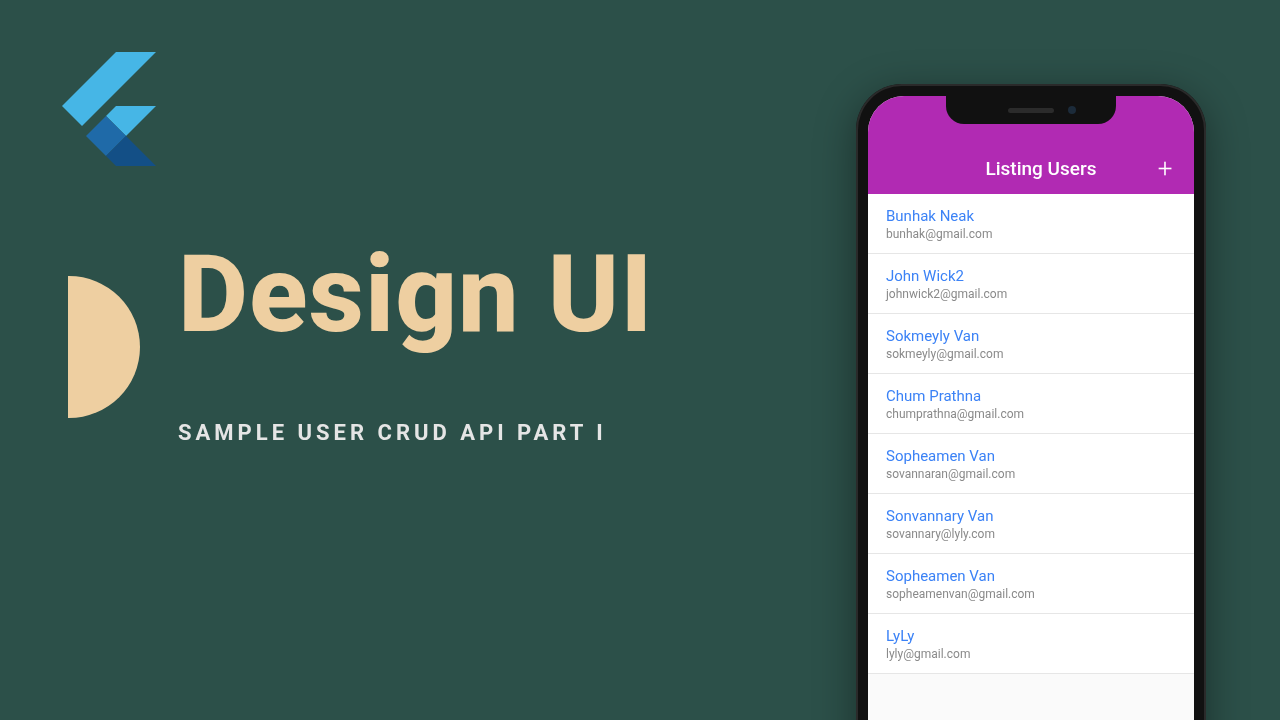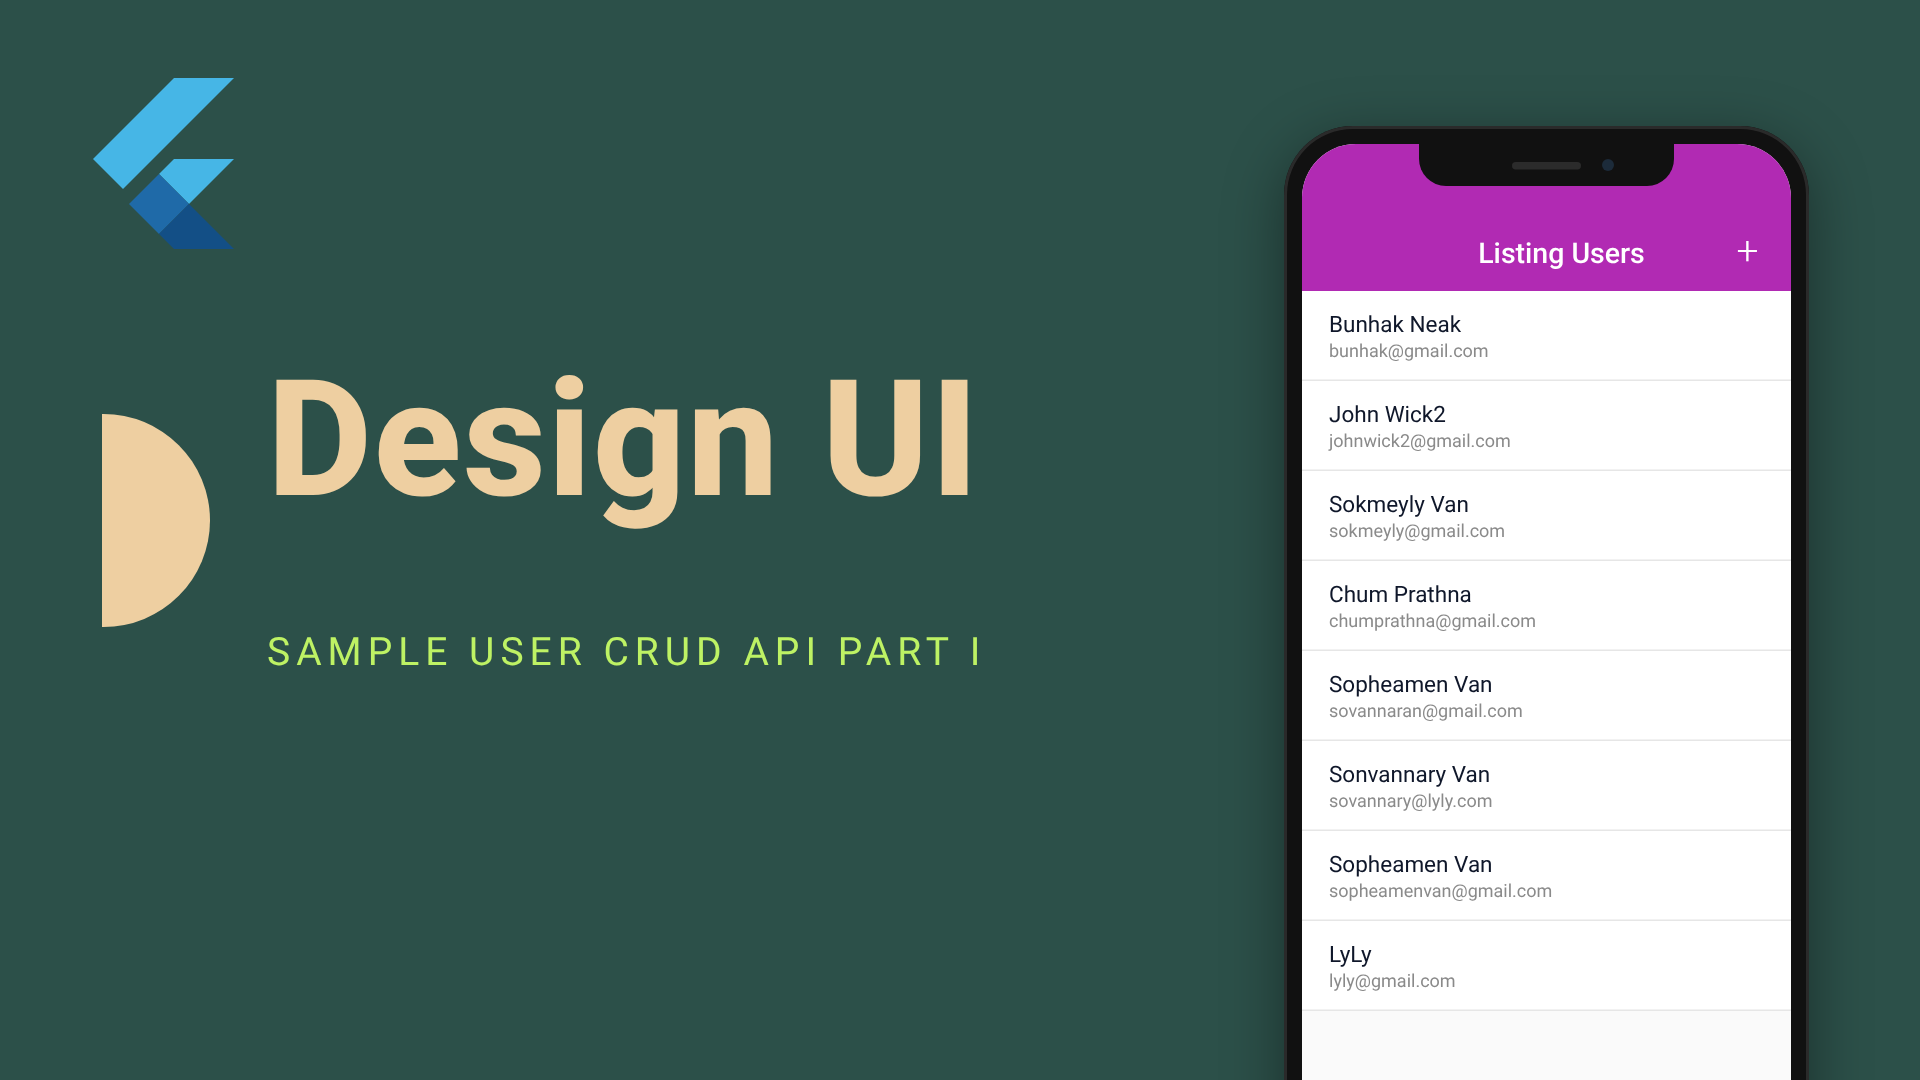--- a/index.html
+++ b/index.html
@@ -43,23 +43,23 @@
     font-size: 108px;
     font-weight: 800;
     letter-spacing: 1px;
     line-height: 1.05;
   }
 
   .subtitle {
     position: absolute;
     left: 178px;
     top: 420px;
-    color: #bef264;
-    font-size: 26px;
-    font-weight: 400;
+    color: #e5e5e5;
+    font-size: 22px;
+    font-weight: 700;
     letter-spacing: 4px;
   }
 
   
   .phone {
     position: absolute;
     right: 74px;
     top: 84px;
     width: 350px;
     height: 710px;
@@ -159,21 +159,21 @@
     background: #fafafa;
   }
   .list-item {
     background: #fff;
     border-bottom: 1px solid #e6e6e6;
     padding: 13px 18px 12px 18px;
     cursor: pointer;
   }
   .list-item .name {
     font-size: 15px;
-    color: #0f172a;
+    color: #3b82f6;
     font-weight: 400;
     margin-bottom: 2px;
   }
   .list-item .email {
     font-size: 12px;
     color: #8a8a8a;
   }
   .list-tail {
     height: 120px;
     background: #fafafa;

